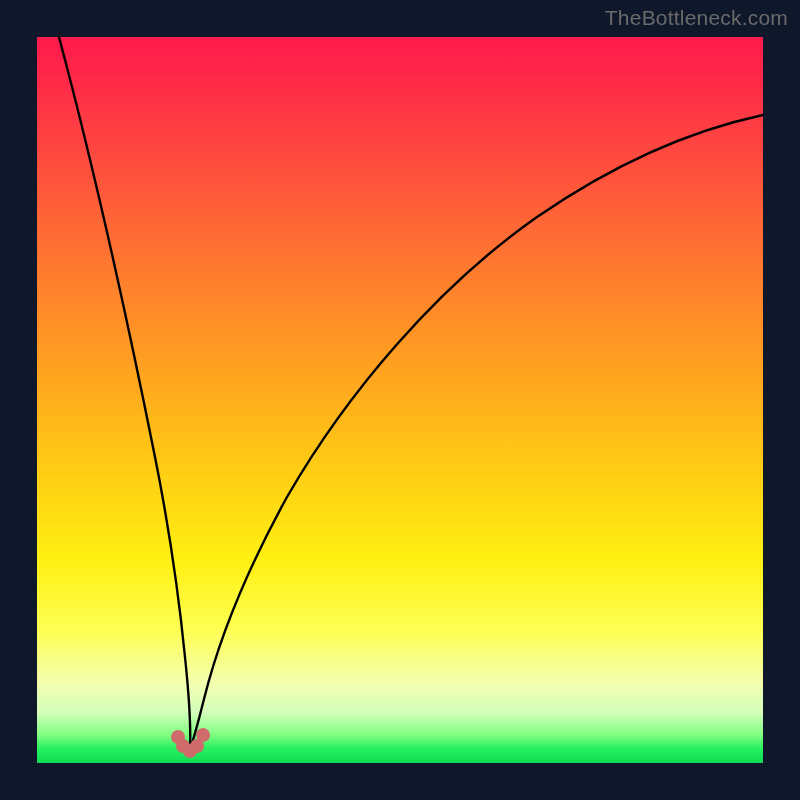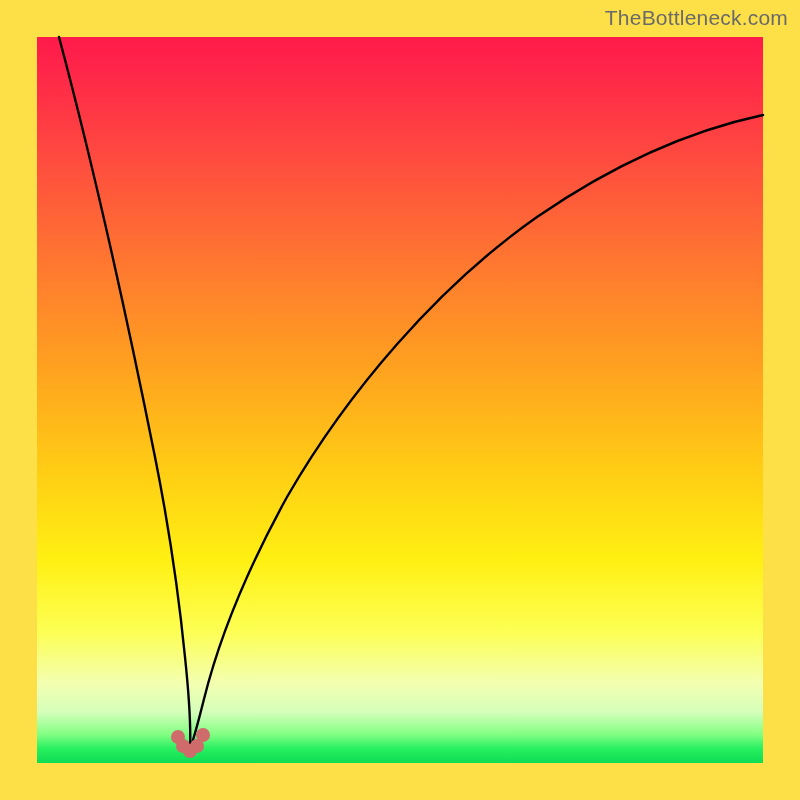--- a/index.html
+++ b/index.html
@@ -10,21 +10,21 @@
     background: #000;
     overflow: hidden;
     font-family: Arial, Helvetica, sans-serif;
   }
   .frame {
     position: absolute;
     left: 0;
     top: 0;
     width: 800px;
     height: 800px;
-    background: #fde047;
+    background: #0f172a;
   }
   .plot-area {
     position: absolute;
     left: 37px;
     top: 37px;
     width: 726px;
     height: 726px;
     
     background: linear-gradient(
       to bottom,

